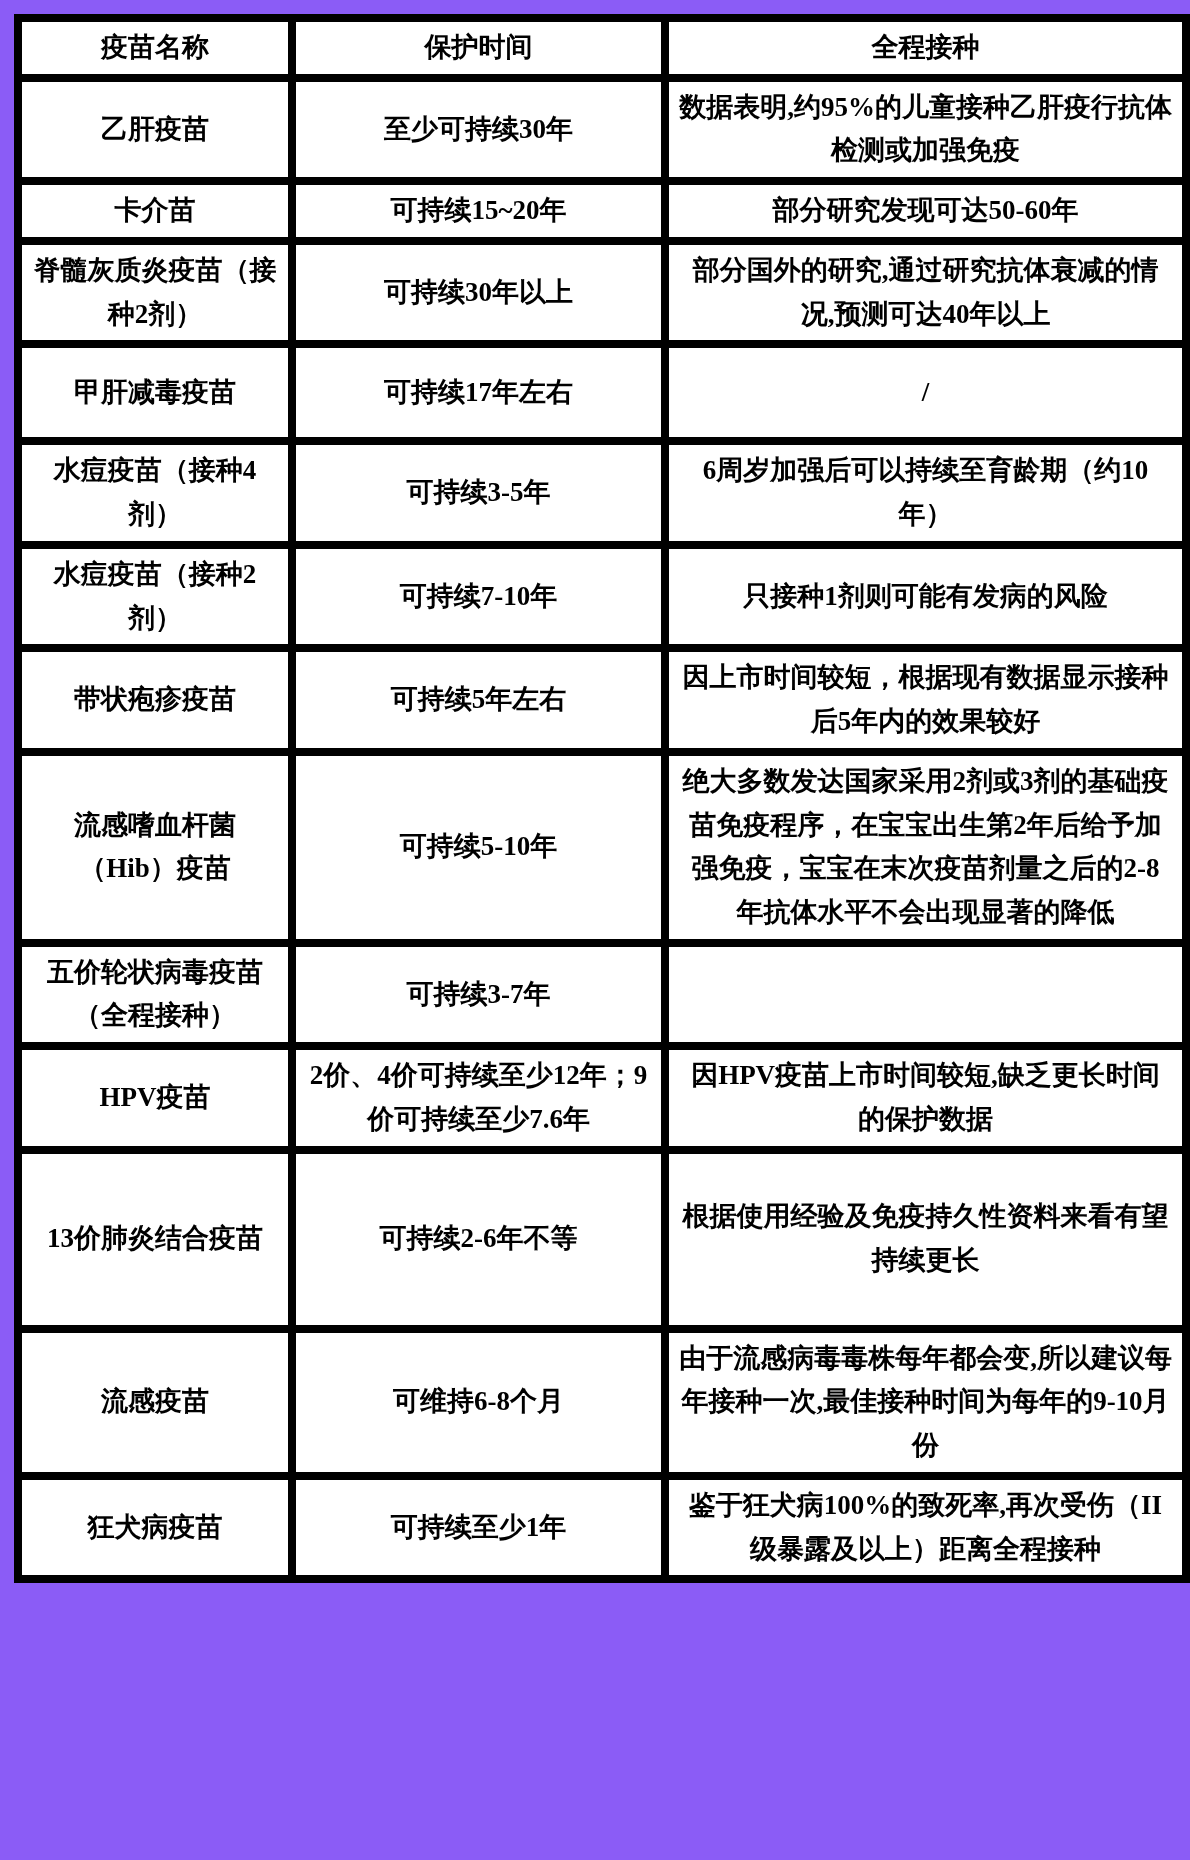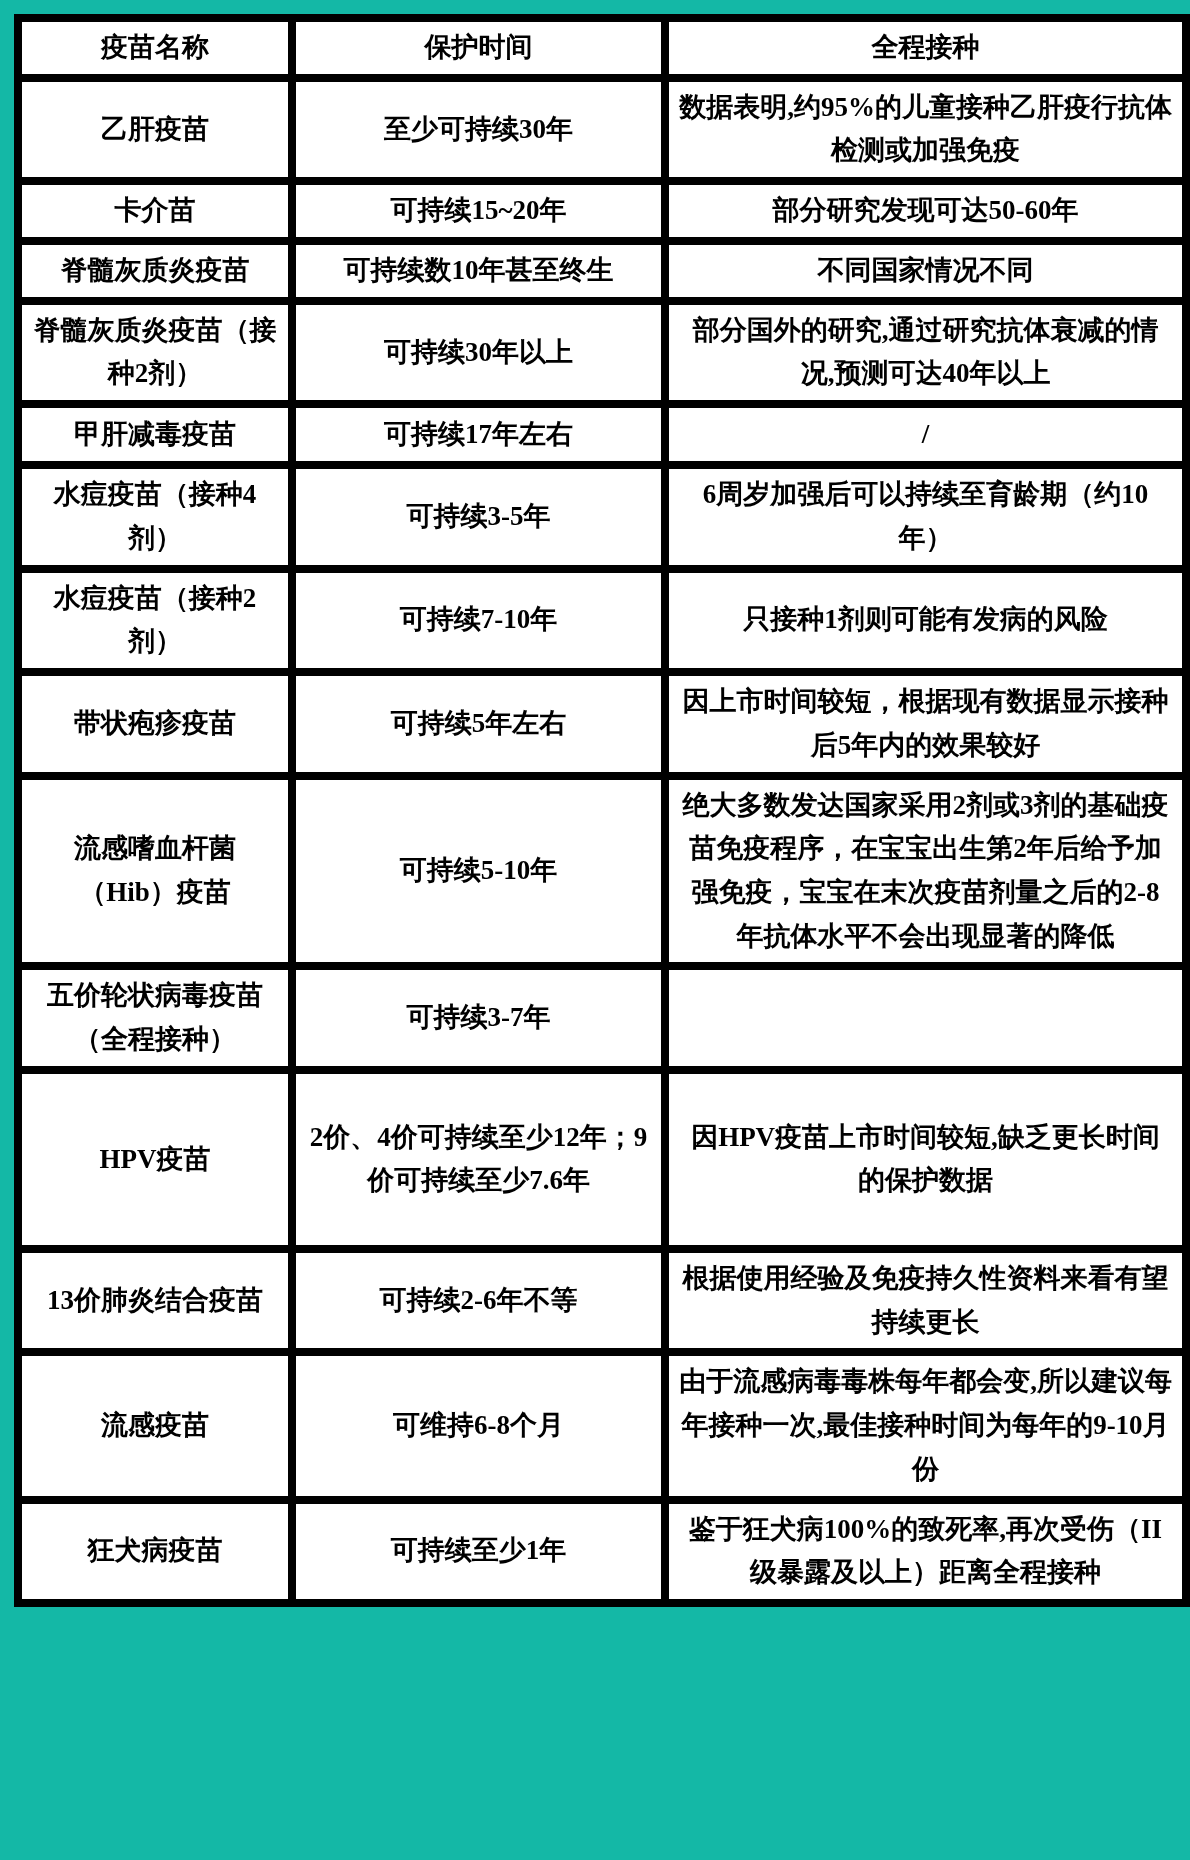--- a/index.html
+++ b/index.html
@@ -7,21 +7,21 @@
     padding: 0;
     background: #ffffff;
     width: 1190px;
     height: 1860px;
     font-family: "Liberation Serif", "DejaVu Serif", serif;
   }
   .page {
     position: relative;
     width: 1190px;
     height: 1860px;
-    background: #14b8a6;
+    background: #8b5cf6;
     overflow: hidden;
     text-decoration: underline;
   }
   table.vaccine-table {
     position: absolute;
     left: 14px;
     top: 14px;
     width: 1168px;
     border-collapse: collapse;
     table-layout: fixed;
@@ -85,25 +85,20 @@
           <td>乙肝疫苗</td>
           <td>至少可持续30年</td>
           <td>数据表明,约95%的儿童接种乙肝疫行抗体检测或加强免疫</td>
         </tr>
         <tr>
           <td>卡介苗</td>
           <td>可持续15~20年</td>
           <td>部分研究发现可达50-60年</td>
         </tr>
         <tr>
-          <td>脊髓灰质炎疫苗</td>
-          <td>可持续数10年甚至终生</td>
-          <td>不同国家情况不同</td>
-        </tr>
-        <tr>
           <td>脊髓灰质炎疫苗（接种2剂）</td>
           <td>可持续30年以上</td>
           <td>部分国外的研究,通过研究抗体衰减的情况,预测可达40年以上</td>
         </tr>
         <tr>
           <td>甲肝减毒疫苗</td>
           <td>可持续17年左右</td>
           <td>/</td>
         </tr>
         <tr>

